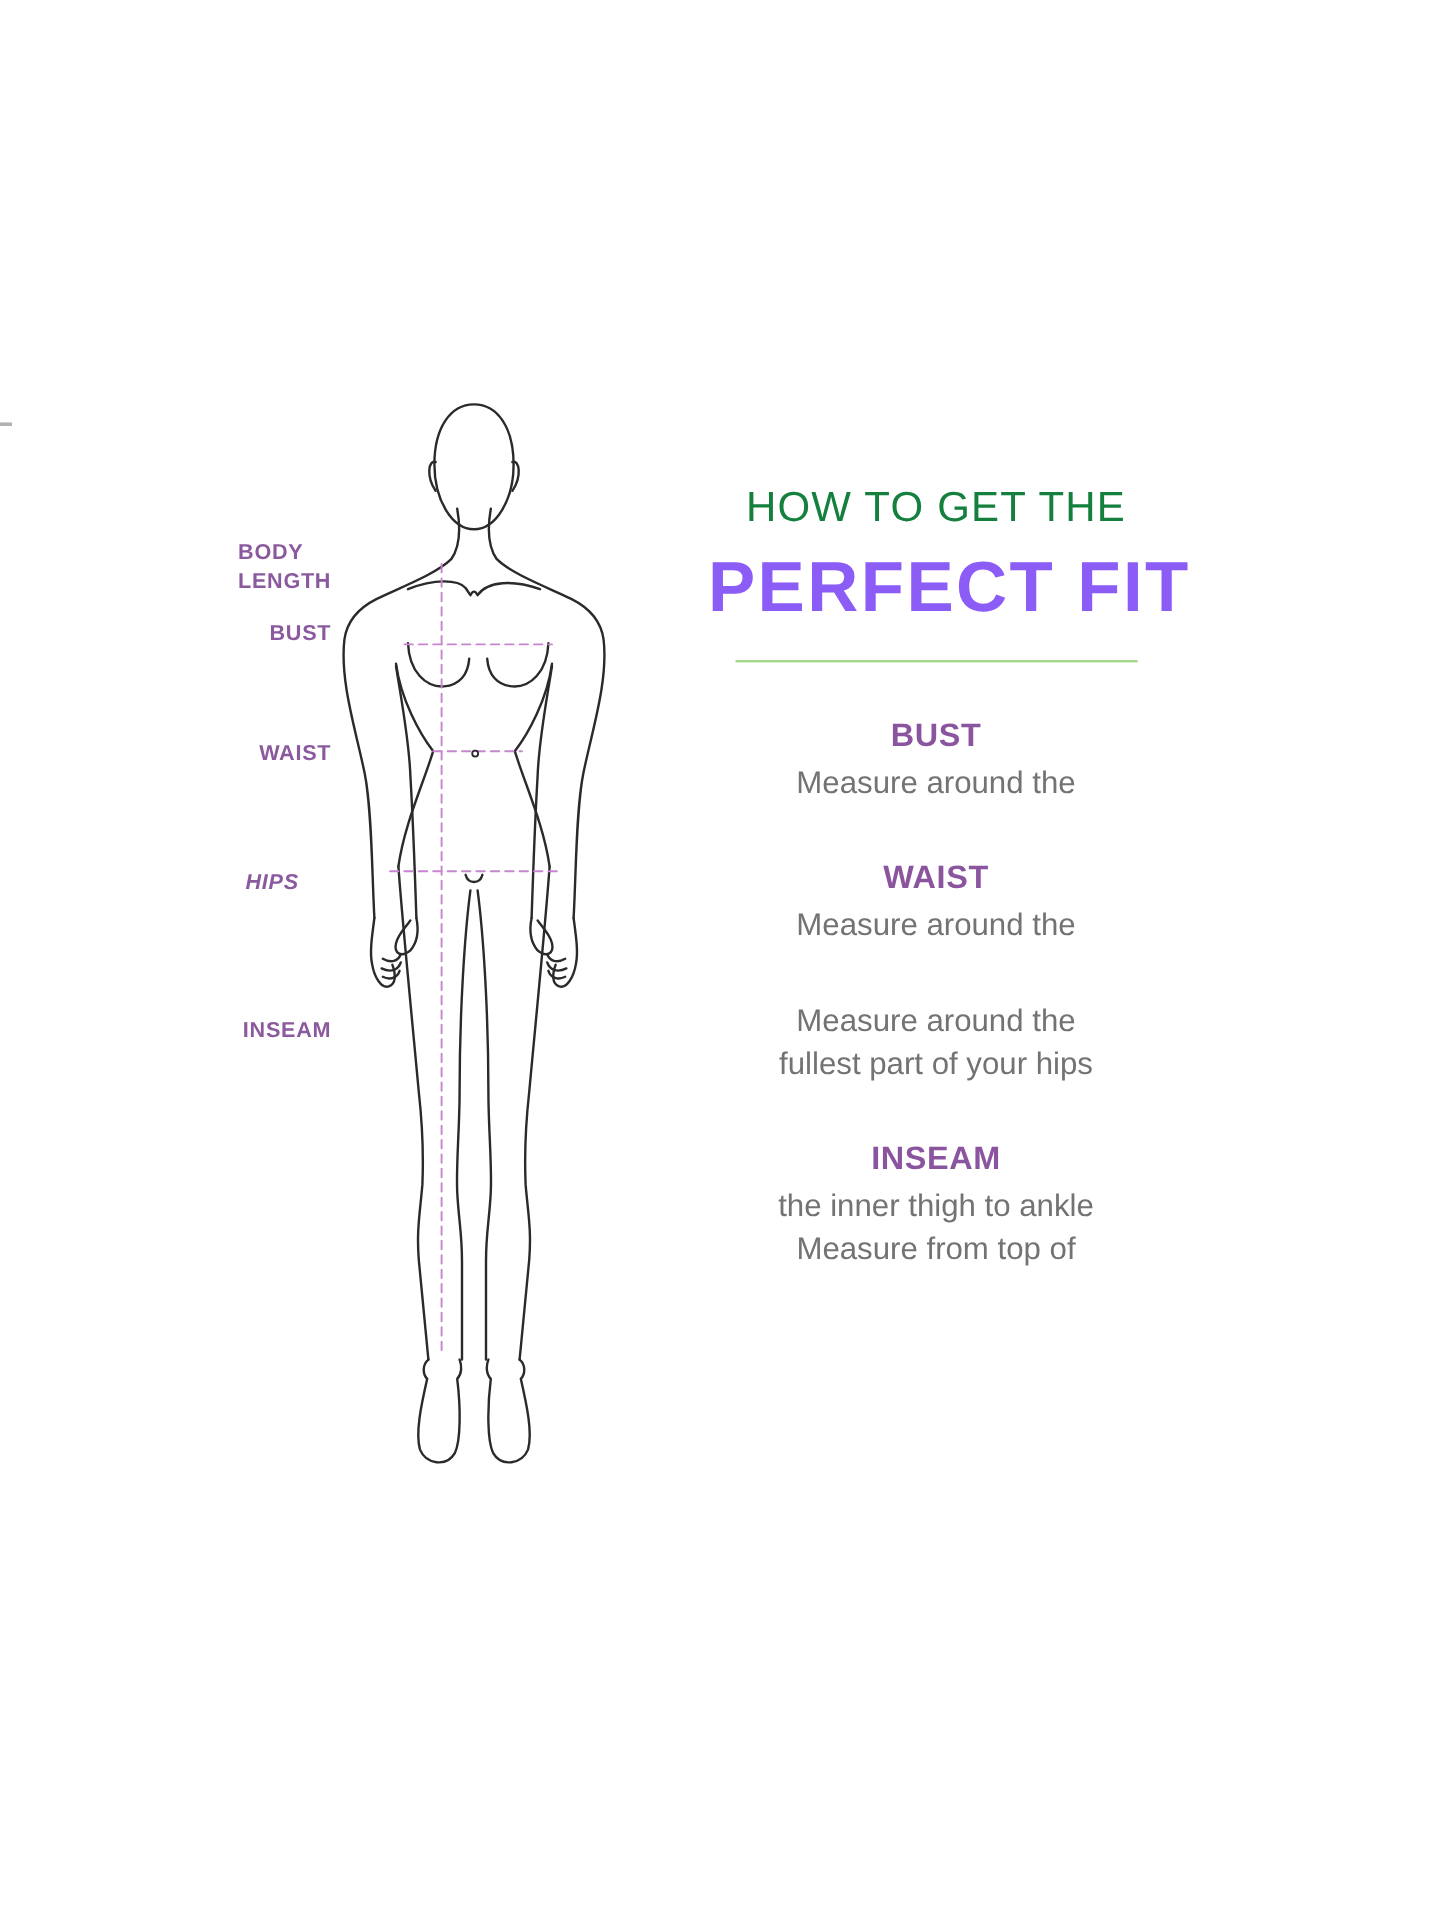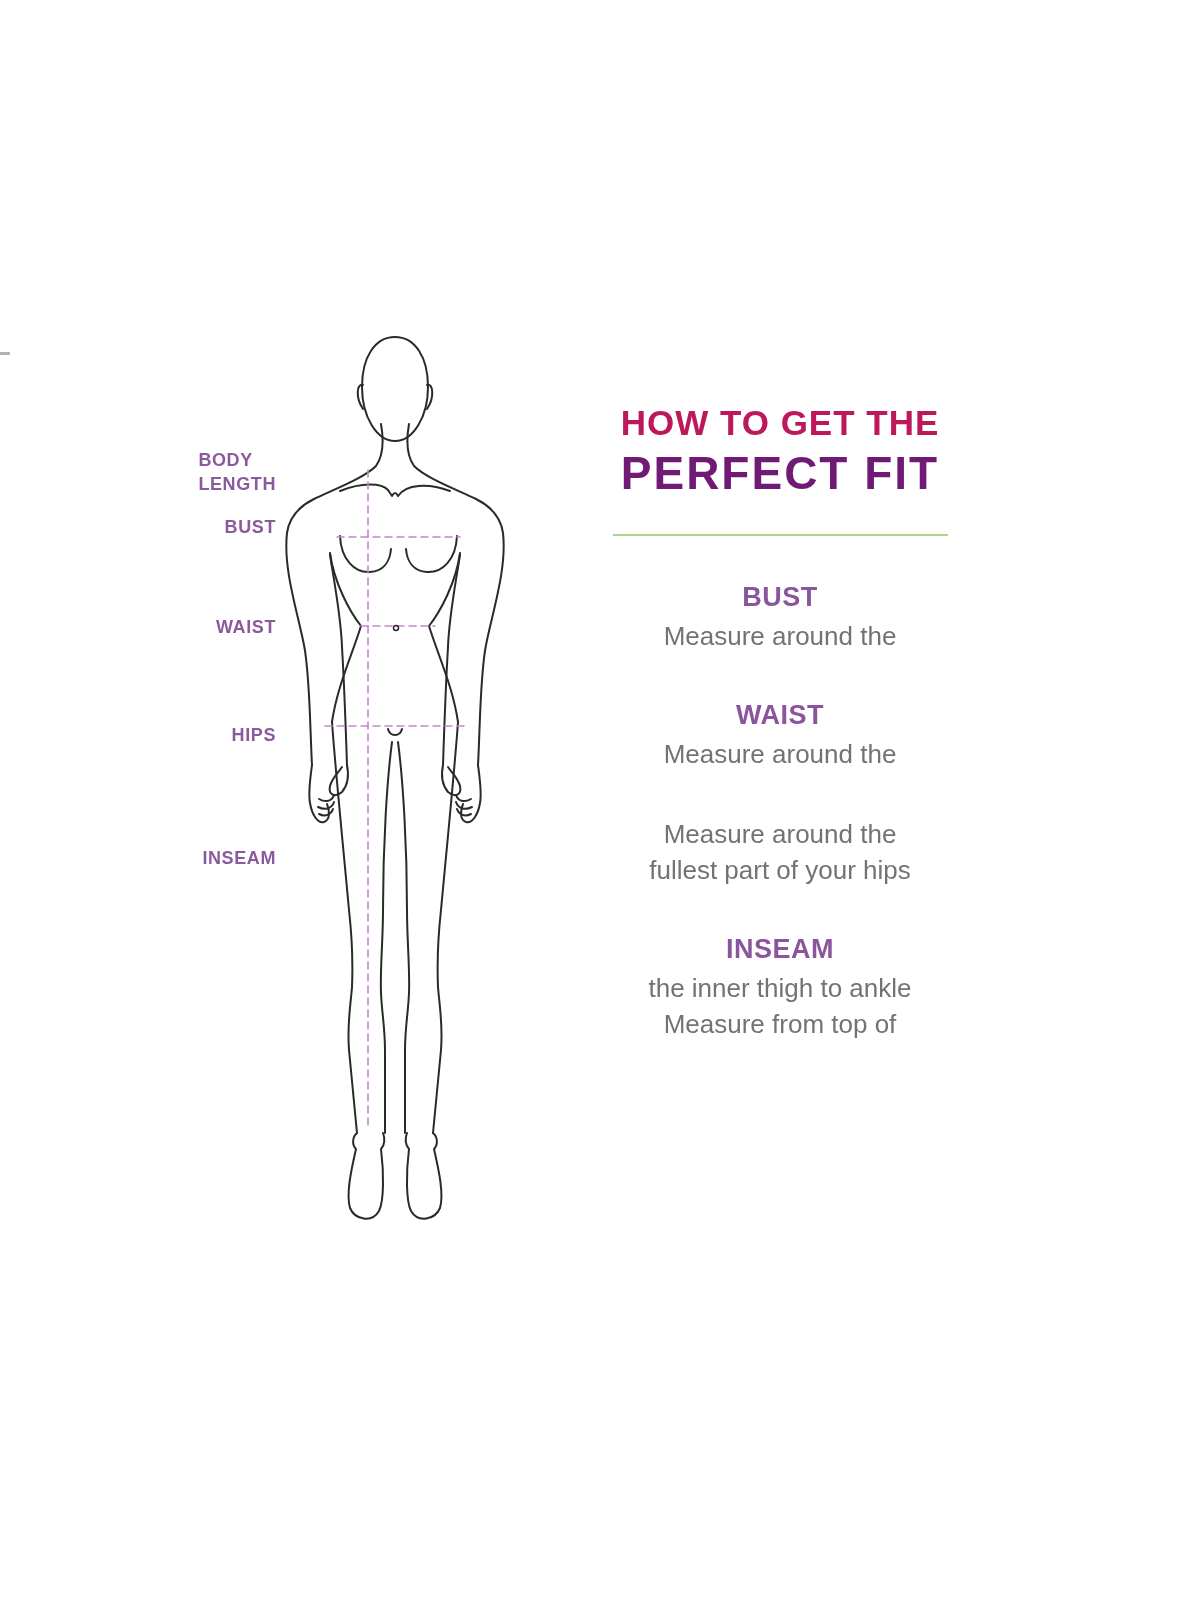--- a/index.html
+++ b/index.html
@@ -34,35 +34,35 @@
   
   .diagram-label {
     position: absolute;
     color: #8b5a9e; font-weight: bold; font-size: 18px;
     letter-spacing: 0.6px; 
     white-space: pre-line; line-height: 24px;
   }
   .label-body-length { top: 448px; right: 924px; }
   .label-bust   { top: 515px; right: 924px; }
   .label-waist  { top: 615px; right: 924px; }
-  .label-hips   { top: 723px; right: 924px; }
+  .label-hips   { top: 723px; right: 951px; font-style: italic; }
   .label-inseam { top: 846px; right: 924px; }
 
   
   .right-col {
     position: absolute; left: 590px; top: 402px; width: 380px;
     text-align: center;
   }
   .title1 {
-    color: #be185d; font-weight: 700; font-size: 35px;
+    color: #15803d; font-weight: 400; font-size: 35px;
     letter-spacing: 1px; line-height: 42px; white-space: nowrap;
   }
   .title2 {
-    color: #701a75; font-weight: 800; font-size: 46px;
-    letter-spacing: 2px; line-height: 50px; margin-top: 4px;
+    color: #8b5cf6; font-weight: 800; font-size: 59px;
+    letter-spacing: 2px; line-height: 50px; margin-top: 20px;
     white-space: nowrap;
   }
   .divider {
     width: 335px; height: 2px; background: #a5d88b;
     margin: 36px auto 0 auto;
   }
   .measure-section { margin-top: 44px; }
   .measure-section h2 {
     color: #8b549e; font-weight: bold; font-size: 27px;
     letter-spacing: 0.5px; line-height: 34px; margin-bottom: 4px;

